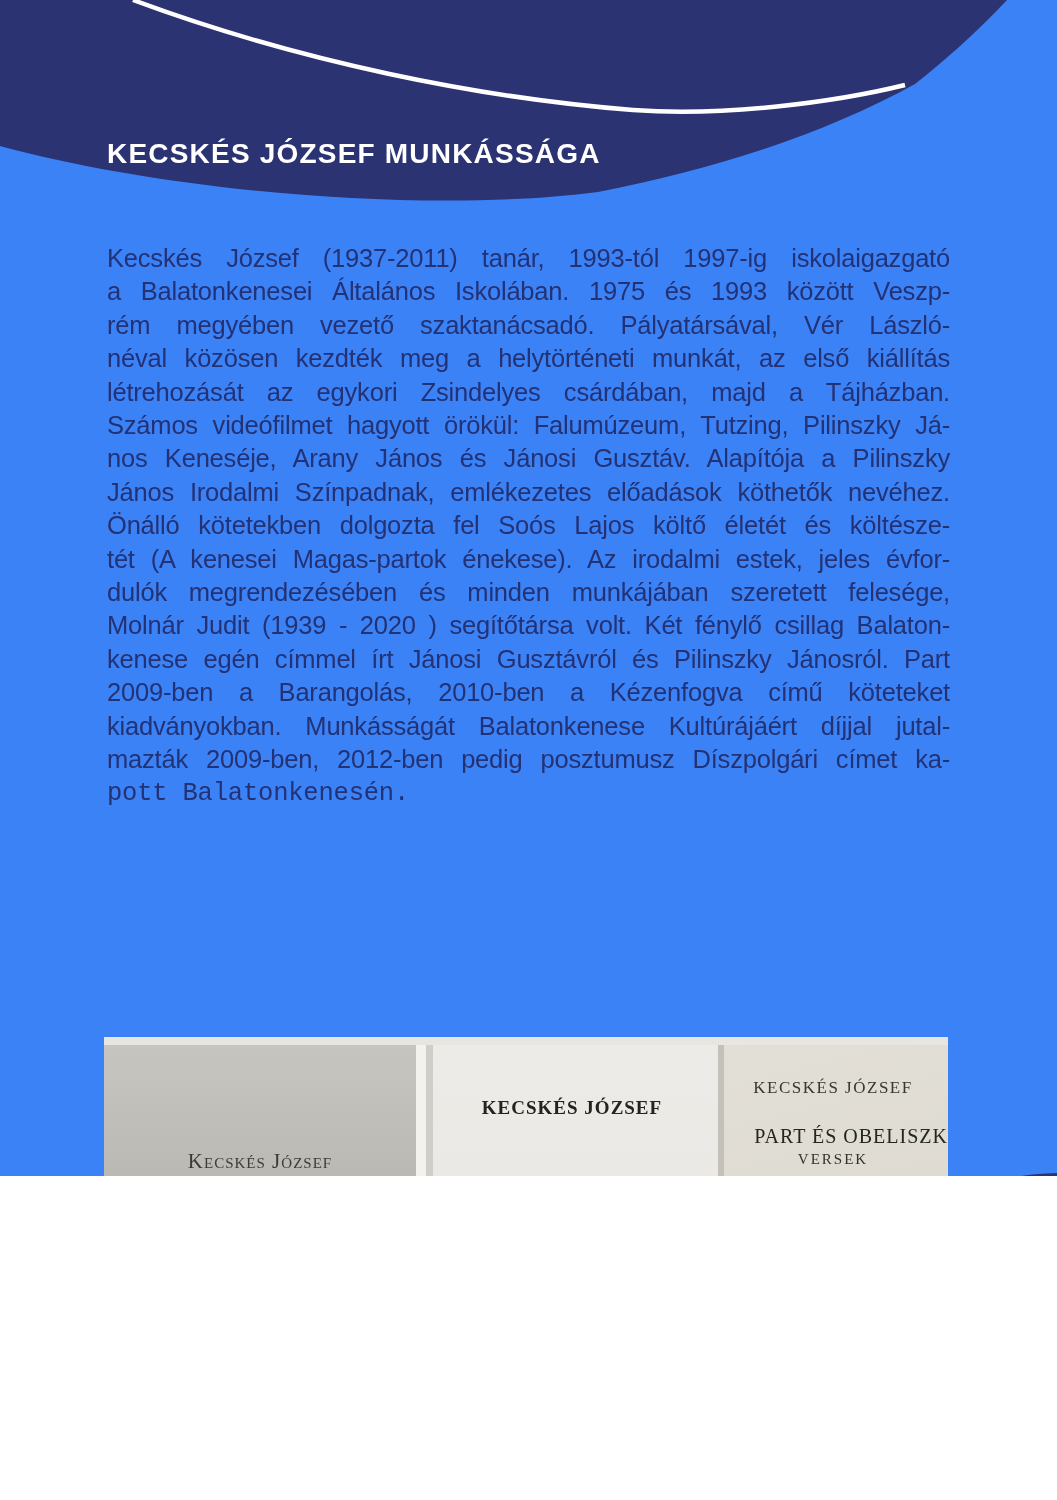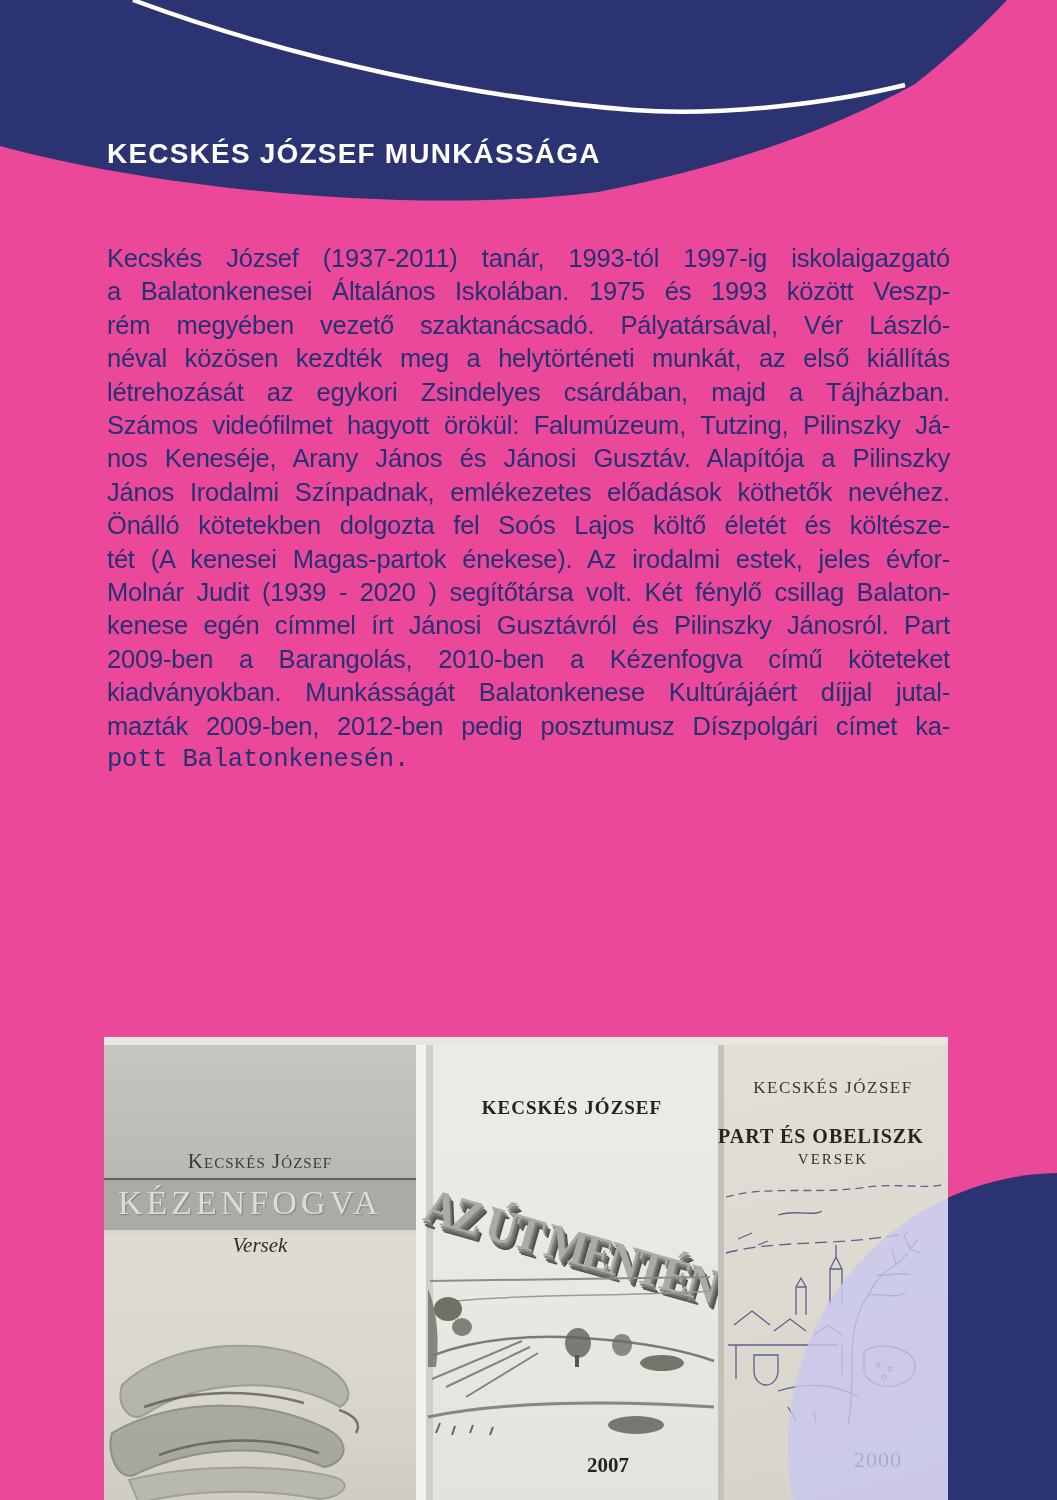--- a/index.html
+++ b/index.html
@@ -1,16 +1,16 @@
 <!DOCTYPE html>
 <html lang="hu"><head>
 <meta charset="utf-8">
 <style>
   html,body{margin:0;padding:0;background:#ffffff;}
-  .page{position:relative;width:1057px;height:1500px;background:#ec4899;overflow:hidden;
+  .page{position:relative;width:1057px;height:1176px;background:#3b82f6;overflow:hidden;
         font-family:"Liberation Sans",sans-serif;}
 
   
   .header-svg{position:absolute;left:0;top:0;display:block;}
   .page-title{position:absolute;left:107px;top:138px;color:#ffffff;
               font-size:28px;font-weight:bold;letter-spacing:1.2px;white-space:nowrap;}
 
   
   .intro{position:absolute;left:107px;top:242px;width:843px;color:#233175;
          font-size:25.5px;line-height:33.4px;letter-spacing:-0.2px;}
@@ -48,22 +48,22 @@
             text-shadow:2px 2px 0 #82817d,4px 4px 0 #676662,6px 5px 0 #514f4c;}
   .c2-sketch{position:absolute;left:0;top:222px;}
   .c2-year{position:absolute;left:0;top:408px;width:100%;text-align:center;
            font-weight:bold;font-size:21px;color:#22221f;margin-left:36px;}
 
   
   .cover3{left:614px;width:230px;background:linear-gradient(165deg,#e2dfd6 0%,#ddd9d0 55%,#d6d2c8 100%);}
   .c3-shade{position:absolute;left:0;top:0;width:6px;height:463px;background:#c4c1b8;}
   .c3-author{position:absolute;left:0;top:33px;width:100%;text-align:center;
              font-size:17px;letter-spacing:1.5px;color:#37372f;}
-  .c3-title{position:absolute;left:0;top:80px;width:100%;text-align:left;
-            font-weight:bold;font-size:20px;letter-spacing:1px;color:#262620;}
+  .c3-title{position:absolute;left:0;top:80px;width:100%;text-align:right;
+            font-weight:normal;font-size:20px;letter-spacing:1px;color:#262620;}
   .c3-sub{position:absolute;left:0;top:106px;width:100%;text-align:center;
           font-size:15px;letter-spacing:2px;color:#33332c;}
   .c3-sketch{position:absolute;left:0;top:130px;}
   .c3-year{position:absolute;left:0;top:402px;width:80%;text-align:right;
            font-size:22px;letter-spacing:1px;color:#2f3460;}
 
   
   .lavender-circle{position:absolute;left:684px;top:136px;width:548px;height:548px;
                    border-radius:50%;background:rgba(201,199,240,0.80);}
   .navy-clip{position:absolute;left:948px;top:1037px;width:109px;height:463px;overflow:hidden;}
@@ -87,20 +87,21 @@
     <div class="jline">Kecskés József (1937-2011) tanár, 1993-tól 1997-ig iskolaigazgató</div>
     <div class="jline">a Balatonkenesei Általános Iskolában. 1975 és 1993 között Veszp-</div>
     <div class="jline">rém megyében vezető szaktanácsadó. Pályatársával, Vér László-</div>
     <div class="jline">néval közösen kezdték meg a helytörténeti munkát, az első kiállítás</div>
     <div class="jline">létrehozását az egykori Zsindelyes csárdában, majd a Tájházban.</div>
     <div class="jline">Számos videófilmet hagyott örökül: Falumúzeum, Tutzing, Pilinszky Já-</div>
     <div class="jline">nos Keneséje, Arany János és Jánosi Gusztáv. Alapítója a Pilinszky</div>
     <div class="jline">János Irodalmi Színpadnak, emlékezetes előadások köthetők nevéhez.</div>
     <div class="jline">Önálló kötetekben dolgozta fel Soós Lajos költő életét és költésze-</div>
     <div class="jline">tét (A kenesei Magas-partok énekese). Az irodalmi estek, jeles évfor-</div>
+    <div class="jline">dulók megrendezésében és minden munkájában szeretett felesége,</div>
     <div class="jline">Molnár Judit (1939 - 2020 ) segítőtársa volt. Két fénylő csillag Balaton-</div>
     <div class="jline">kenese egén címmel írt Jánosi Gusztávról és Pilinszky Jánosról. Part</div>
     <div class="jline">2009-ben a Barangolás, 2010-ben a Kézenfogva című köteteket</div>
     <div class="jline">kiadványokban. Munkásságát Balatonkenese Kultúrájáért díjjal jutal-</div>
     <div class="jline">mazták 2009-ben, 2012-ben pedig posztumusz Díszpolgári címet ka-</div>
     <div class="jline jline-last">pott Balatonkenesén.</div>
   </div>
 
   <div class="photo-strip">
 

